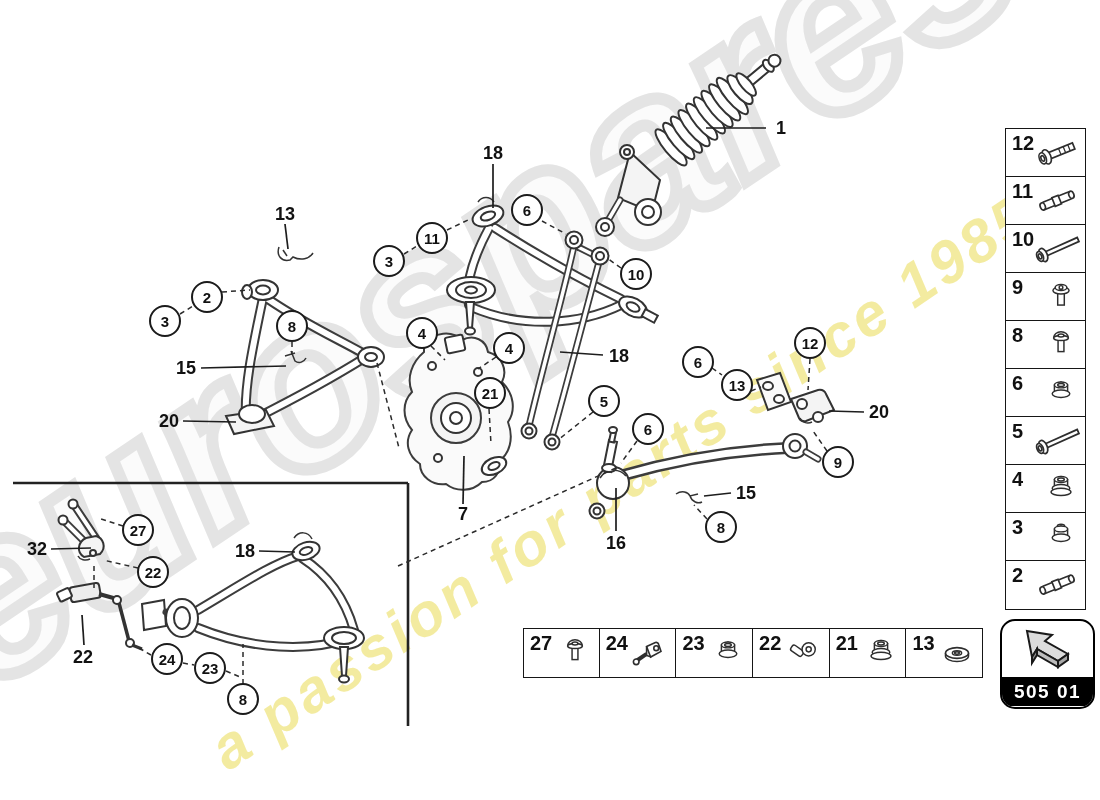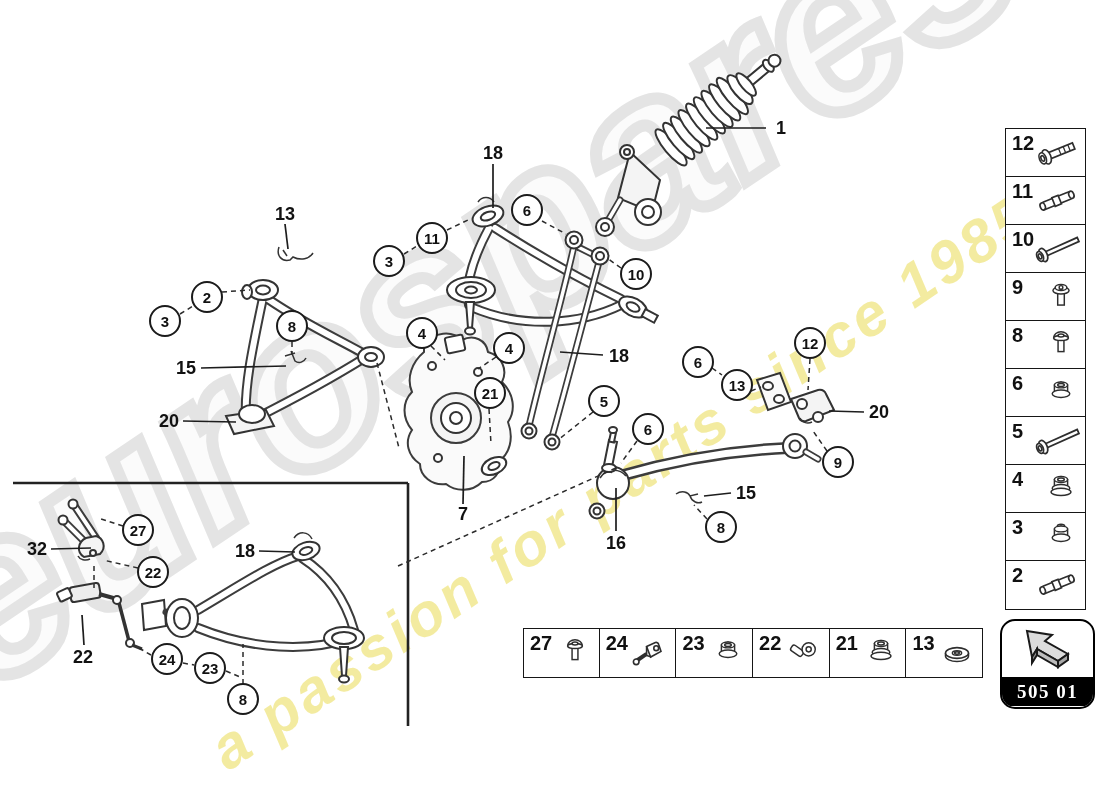--- a/index.html
+++ b/index.html
@@ -28,21 +28,21 @@
   .sidebar .cell{height:48px;border-bottom:1.7px solid #161616;position:relative;box-sizing:border-box;}
   .sidebar .cell:last-child{border-bottom:none;}
   
   .strip{position:absolute;left:523px;top:628px;height:50px;display:flex;background:#fff;}
   .strip .cell{width:76.7px;height:50px;border:1.7px solid #161616;border-left:none;position:relative;box-sizing:border-box;}
   .strip .cell:first-child{border-left:1.7px solid #161616;}
   .num{position:absolute;left:6px;top:3px;font-weight:bold;font-size:20px;color:#111;}
   .ic{position:absolute;right:2px;top:4px;}
   
   .footer-box{position:absolute;left:1000px;top:619px;width:95px;height:90px;border:2.6px solid #000;
-      border-radius:15px;background:#fff;overflow:hidden;box-sizing:border-box;font-family:Liberation Serif, serif;}
+      border-radius:15px;background:#fff;overflow:hidden;box-sizing:border-box;}
   .footer-box .arrow-area{height:56px;display:flex;align-items:center;justify-content:center;}
   .footer-box .code-bar{height:29px;background:#000;color:#fff;display:flex;align-items:center;justify-content:center;
       font-weight:bold;font-size:19px;letter-spacing:1.5px;}
 </style>
 </head>
 <body>
 
 <div class="stage">
 
   <svg class="art" width="1100" height="800" viewBox="0 0 1100 800">

